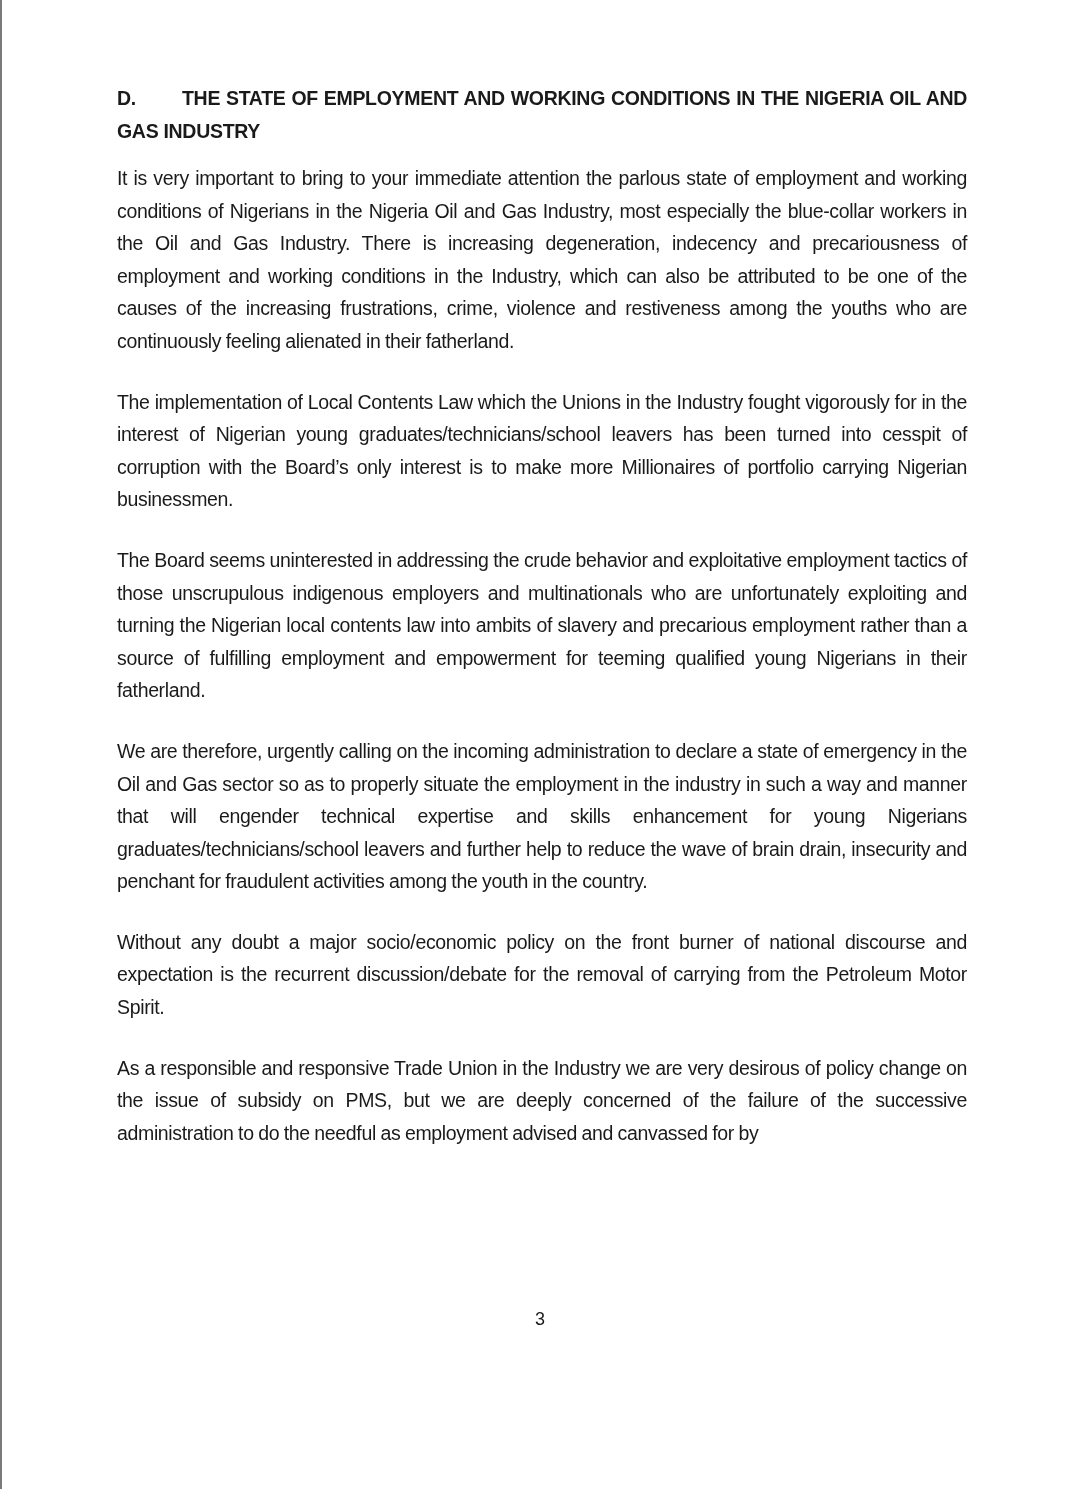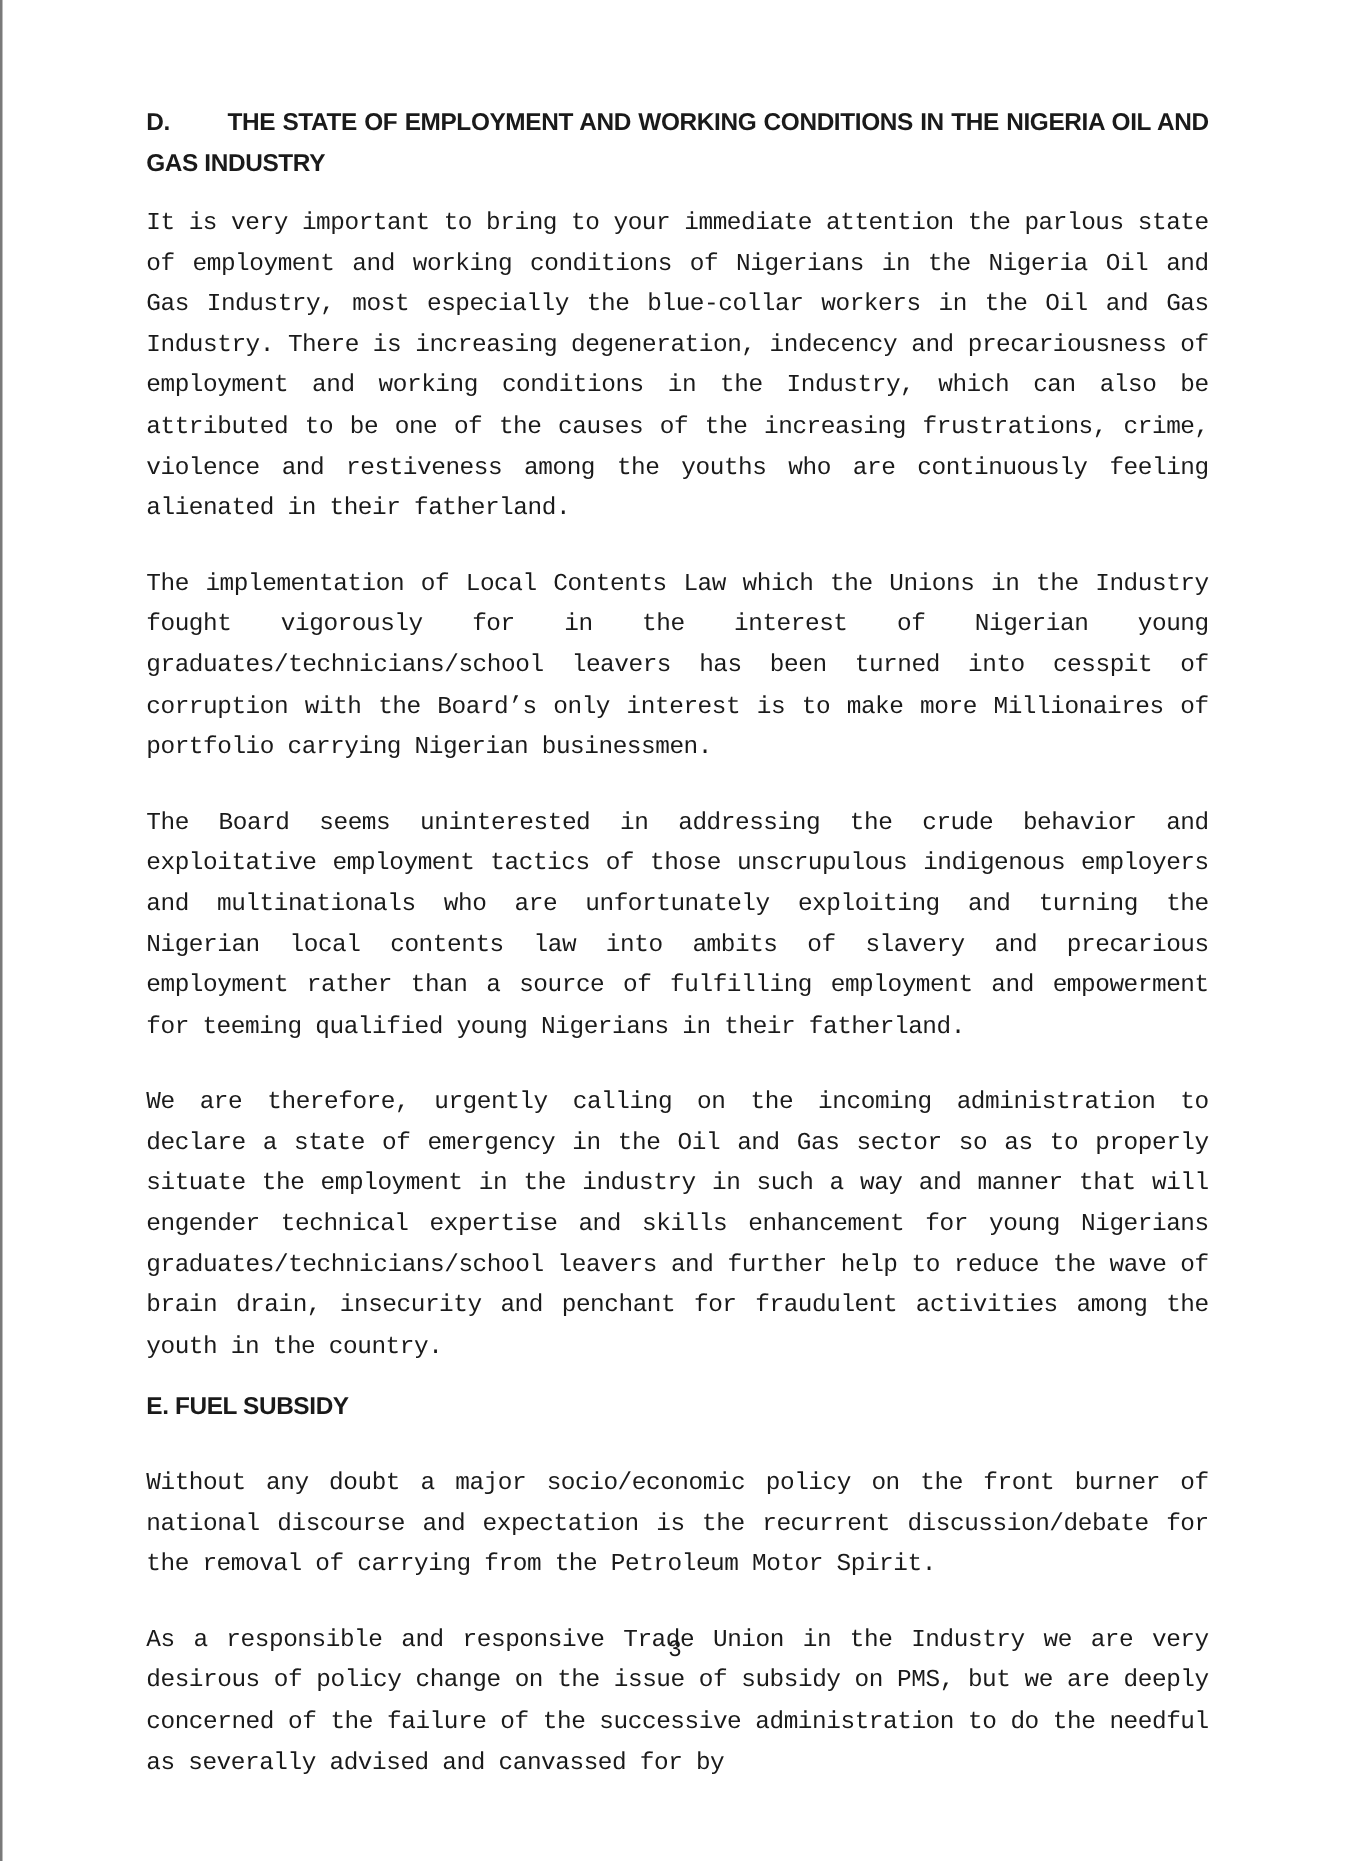--- a/index.html
+++ b/index.html
@@ -44,21 +44,20 @@
     text-align: justify;
     text-align-last: left;
   }
   .para {
     font-size: 19.5px;
     line-height: 32.6px;
     margin: 0;
     text-align: justify;
     letter-spacing: -0.35px;
     word-spacing: -0.5px;
-    font-family: Liberation Mono, monospace;
   }
   .gap-1 { margin-top: 15px; }
   .gap-2 { margin-top: 28px; }
   .heading-e {
     margin-top: 16px;
   }
   .page-number {
     position: absolute;
     left: 0;
     width: 1080px;
@@ -75,20 +74,19 @@
 
 <div class="page">
 
   <h2 class="heading heading-d"><span class="label">D.</span><span>THE STATE OF EMPLOYMENT AND WORKING CONDITIONS IN THE NIGERIA OIL AND GAS INDUSTRY</span></h2>
 
   <p class="para gap-1">It is very important to bring to your immediate attention the parlous state of employment and working conditions of Nigerians in the Nigeria Oil and Gas Industry, most especially the blue-collar workers in the Oil and Gas Industry. There is increasing degeneration, indecency and precariousness of employment and working conditions in the Industry, which can also be attributed to be one of the causes of the increasing frustrations, crime, violence and restiveness among the youths who are continuously feeling alienated in their fatherland.</p>
   <p class="para gap-2">The implementation of Local Contents Law which the Unions in the Industry fought vigorously for in the interest of Nigerian young graduates/technicians/school leavers has been turned into cesspit of corruption with the Board’s only interest is to make more Millionaires of portfolio carrying Nigerian businessmen.</p>
   <p class="para gap-2">The Board seems uninterested in addressing the crude behavior and exploitative employment tactics of those unscrupulous indigenous employers and multinationals who are unfortunately exploiting and turning the Nigerian local contents law into ambits of slavery and precarious employment rather than a source of fulfilling employment and empowerment for teeming qualified young Nigerians in their fatherland.</p>
   <p class="para gap-2">We are therefore, urgently calling on the incoming administration to declare a state of emergency in the Oil and Gas sector so as to properly situate the employment in the industry in such a way and manner that will engender technical expertise and skills enhancement for young Nigerians graduates/technicians/school leavers and further help to reduce the wave of brain drain, insecurity and penchant for fraudulent activities among the youth in the country.</p>
 
-  <h2 class="heading heading-e">E. FUEL SUBSIDY</h2>
 
   <p class="para gap-2">Without any doubt a major socio/economic policy on the front burner of national discourse and expectation is the recurrent discussion/debate for the removal of carrying from the Petroleum Motor Spirit.</p>
-  <p class="para gap-2">As a responsible and responsive Trade Union in the Industry we are very desirous of policy change on the issue of subsidy on PMS, but we are deeply concerned of the failure of the successive administration to do the needful as severally advised and canvassed for by</p>
+  <p class="para gap-2">As a responsible and responsive Trade Union in the Industry we are very desirous of policy change on the issue of subsidy on PMS, but we are deeply concerned of the failure of the successive administration to do the needful as employment advised and canvassed for by</p>
 
 </div>
 
 <div class="page-number">3</div>
 
 </body></html>

